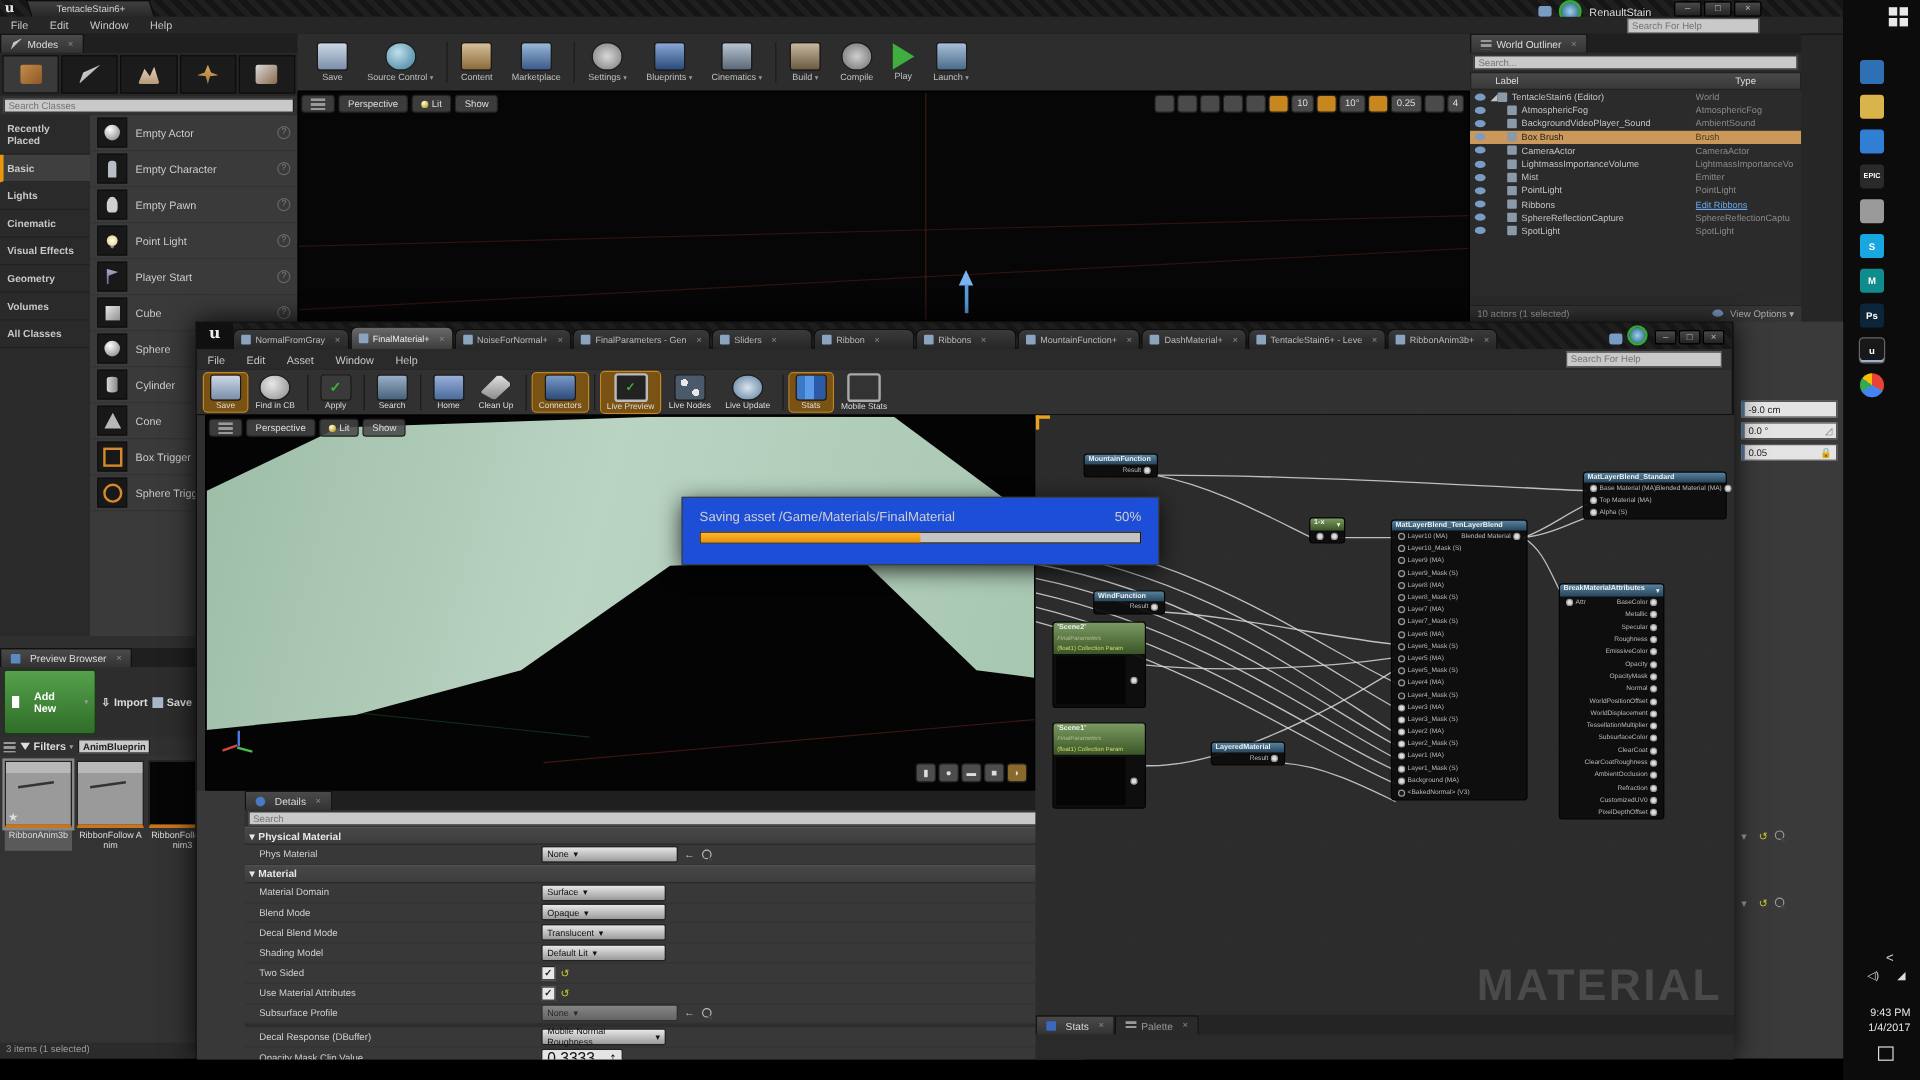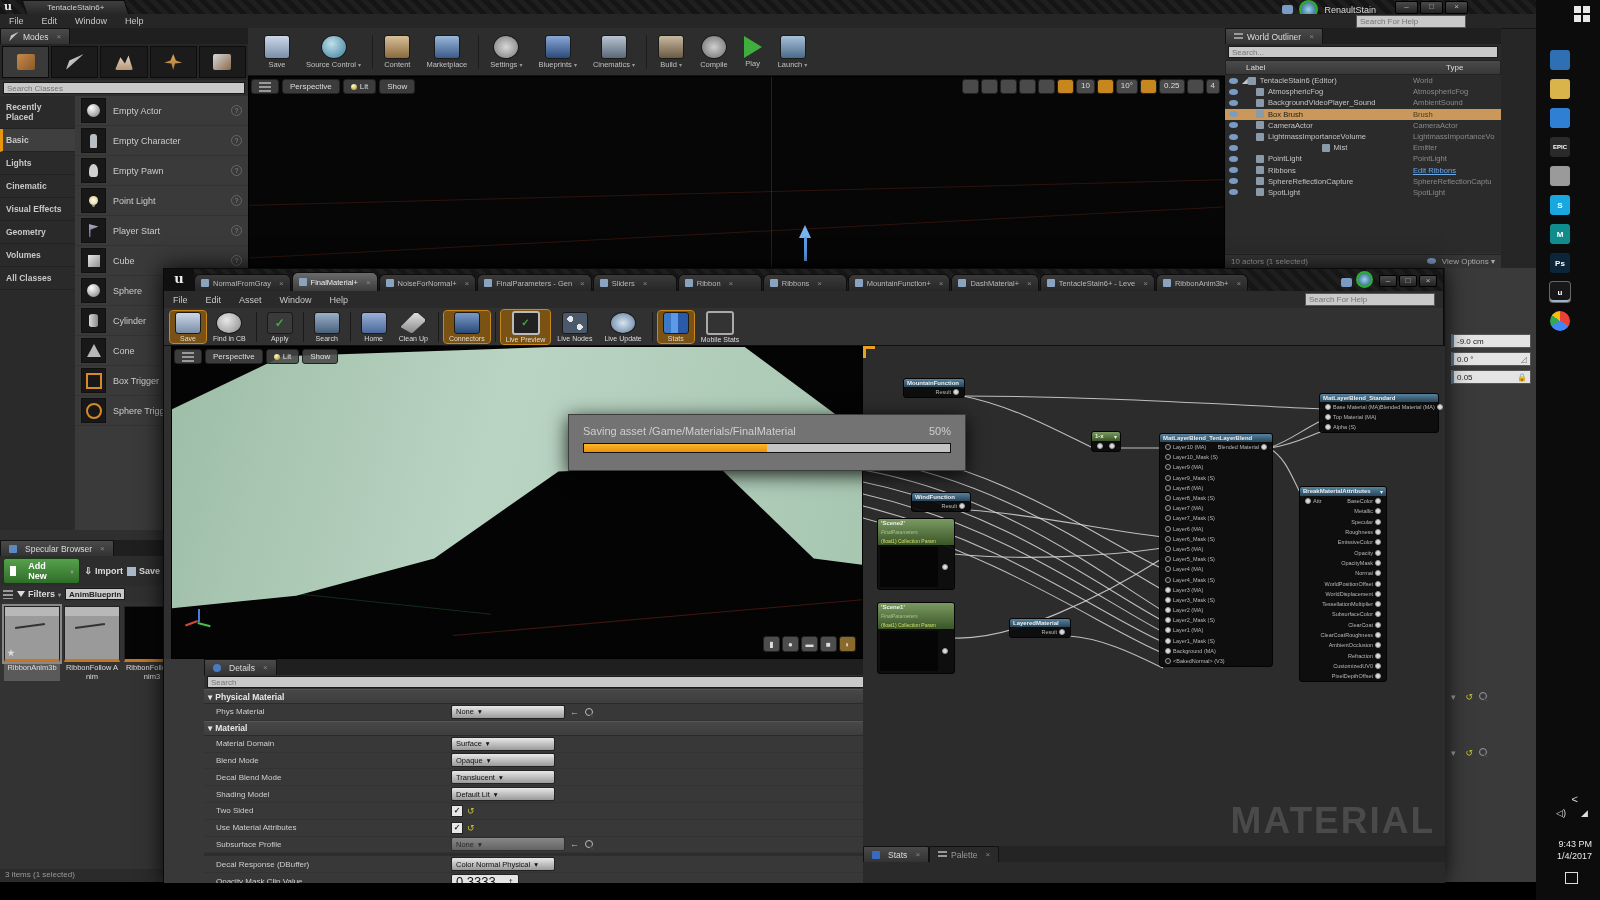--- a/index.html
+++ b/index.html
@@ -111,21 +111,21 @@
     display:flex;align-items:center;justify-content:space-between;padding:0 6px;box-sizing:border-box;font-size:8px;color:#aaa;}
   
   #details-sliver{position:absolute;left:1444px;top:268px;width:92px;height:614px;background:#3a3a3a;border-left:1px solid #222;}
   .sl-field{margin:4px 6px;height:12px;background:#e4e4e4;border:1px solid #555;border-left:3px solid #5a7a9a;
     font-size:8px;color:#222;display:flex;align-items:center;justify-content:space-between;padding:0 3px;}
   .sl-iconrow{display:flex;gap:6px;justify-content:flex-start;padding:4px 6px;color:#999;font-size:9px;}
   
   #content-browser{position:absolute;left:0;top:540px;width:163px;height:342px;background:#333;overflow:hidden;z-index:2;}
   .cb-toolbar{display:flex;align-items:center;gap:4px;padding:2px 3px;background:#2d2d2d;}
   .cb-addnew{background:linear-gradient(#56a14c,#2f6e28);border:1px solid #1a3a16;border-radius:3px;color:#fff;
-    font-weight:bold;font-size:9px;padding:2px 6px;display:flex;align-items:center;gap:12px;}
+    font-weight:bold;font-size:9px;padding:16px 6px;display:flex;align-items:center;gap:12px;}
   .cb-tool{color:#ddd;font-weight:bold;font-size:9px;display:flex;align-items:center;gap:3px;}
   .cb-filterrow{display:flex;align-items:center;gap:4px;padding:2px 3px;background:#303030;}
   .cb-grid{display:flex;gap:4px;padding:4px;}
   .cb-asset{width:56px;flex:none;}
   .cb-thumb{width:54px;height:52px;border:1px solid #222;border-bottom:3px solid #c8761e;position:relative;
     background:linear-gradient(#b8b8b8 0 18%, #9a9a9a 18% 100%);}
   .cb-thumb.black{background:#060606;}
   .cb-thumb .streak{position:absolute;left:10px;top:18px;width:30px;height:2px;background:#333;transform:rotate(-8deg);}
   .cb-thumb .star{position:absolute;left:2px;bottom:2px;width:8px;height:8px;background:#ddd;clip-path:polygon(50% 0,61% 35%,98% 35%,68% 57%,79% 91%,50% 70%,21% 91%,32% 57%,2% 35%,39% 35%);}
   .cb-asset.sel .cb-thumb{outline:2px solid #888;}
@@ -169,21 +169,21 @@
     clip-path:polygon(0% 20%,16% 3%,55% 0%,83% 0%,100% 28%,100% 70%,93% 68%,79% 38%,56% 40%,38% 68%,18% 80%,0% 84%);}
   .pv-line-r{position:absolute;height:1px;background:rgba(150,50,40,.4);}
   .pv-line-g{position:absolute;height:1px;background:rgba(50,120,70,.35);}
   .axis{position:absolute;left:14px;bottom:22px;width:26px;height:26px;}
   .axis .ax{position:absolute;left:12px;top:12px;width:13px;height:1.5px;}
   .shape-btns{position:absolute;right:6px;bottom:6px;display:flex;gap:2px;}
   .shape-btn{width:15px;height:14px;background:rgba(90,90,90,.85);border:1px solid #222;border-radius:3px;
     display:flex;align-items:center;justify-content:center;color:#ddd;font-size:8px;}
   .shape-btn.sel{background:#8a6a2a;}
   
-  #saving-dialog{position:absolute;left:404px;top:145px;width:396px;height:55px;background:#737373;
+  #saving-dialog{position:absolute;left:404px;top:145px;width:396px;height:55px;background:#1d4ed8;
     border:1px solid #3d3d3d;box-shadow:0 4px 18px rgba(0,0,0,.85);z-index:10;}
   .sd-row{display:flex;justify-content:space-between;align-items:center;padding:10px 14px 6px 14px;font-size:11px;color:#cfcfcf;}
   .sd-track{margin:0 14px;height:8px;background:#c4c4c4;border:1px solid #111;}
   .sd-fill{height:100%;background:linear-gradient(#ffb52a,#e8920a);}
   
   #me-details{position:absolute;left:0;top:390px;width:699px;height:224px;background:#383838;overflow:hidden;padding-left:40px;}
   .dt-search{display:flex;align-items:center;gap:4px;padding:1px 3px;background:#303030;}
   .sec-head{height:13px;background:linear-gradient(#474747,#3d3d3d);border-top:1px solid #555;border-bottom:1px solid #2a2a2a;
     font-size:8.5px;font-weight:bold;color:#e8e8e8;display:flex;align-items:center;padding-left:4px;gap:3px;}
   .dt-row{height:15.8px;display:flex;align-items:center;border-bottom:1px solid #333;}
@@ -522,21 +522,21 @@
           <div class="wo-row">
             <span class="eye"></span>
             <span style="display: flex; align-items: center; width: 196px; overflow: hidden; white-space: nowrap; padding-left: 14px;">
               <span class="wo-ico"></span>
               <span>LightmassImportanceVolume</span>
             </span>
             <span class="wo-type">LightmassImportanceVo</span>
           </div>
           <div class="wo-row">
             <span class="eye"></span>
-            <span style="display: flex; align-items: center; width: 196px; overflow: hidden; white-space: nowrap; padding-left: 14px; justify-content: center;">
+            <span style="display: flex; align-items: center; width: 196px; overflow: hidden; white-space: nowrap; padding-left: 14px;">
               <span class="wo-ico"></span>
               <span>Mist</span>
             </span>
             <span class="wo-type">Emitter</span>
           </div>
           <div class="wo-row">
             <span class="eye"></span>
             <span style="display: flex; align-items: center; width: 196px; overflow: hidden; white-space: nowrap; padding-left: 14px;">
               <span class="wo-ico"></span>
               <span>PointLight</span>
@@ -599,21 +599,21 @@
           <span class="reset">↺</span>
           <span class="lens" style="border-color:#999;"></span>
         </div>
     </div>
   </div>
 
   <div id="content-browser">
     <div class="panel-tabrow">
       <div class="panel-tab">
         <span class="wo-ico" style="background:#5a8ac0;"></span>
-        <span>Specular Browser</span>
+        <span>Preview Browser</span>
           <span class="tab-close">×</span>
       </div>
     </div>
     <div class="cb-toolbar">
       <div class="cb-addnew">
           <span style="width:8px;height:10px;background:#fff;display:inline-block;"></span>
           <span>Add New</span> 
           <span class="caret">▾</span>
         </div>
       <div class="cb-tool">
@@ -893,21 +893,21 @@
               <span>None</span>
               <span>▾</span>
             </div>
             <span class="mini-ico">←</span>
             <span class="lens" style="border-color: rgb(187, 187, 187); margin-left: 6px;"></span>
           </div>
           <div style="height: 3px; background: rgb(45, 45, 45);"></div>
           <div class="dt-row">
             <span class="dt-lbl">Decal Response (DBuffer)</span>
             <div class="silver" style="width: 94px;">
-              <span>Color Normal Physical</span>
+              <span>Mobile Normal Roughness</span>
               <span>▾</span>
             </div>
           </div>
           <div class="dt-row">
             <span class="dt-lbl">Opacity Mask Clip Value</span>
             <div class="numfld">
               <span>0.3333</span>
               <span>↕</span>
             </div>
           </div>

